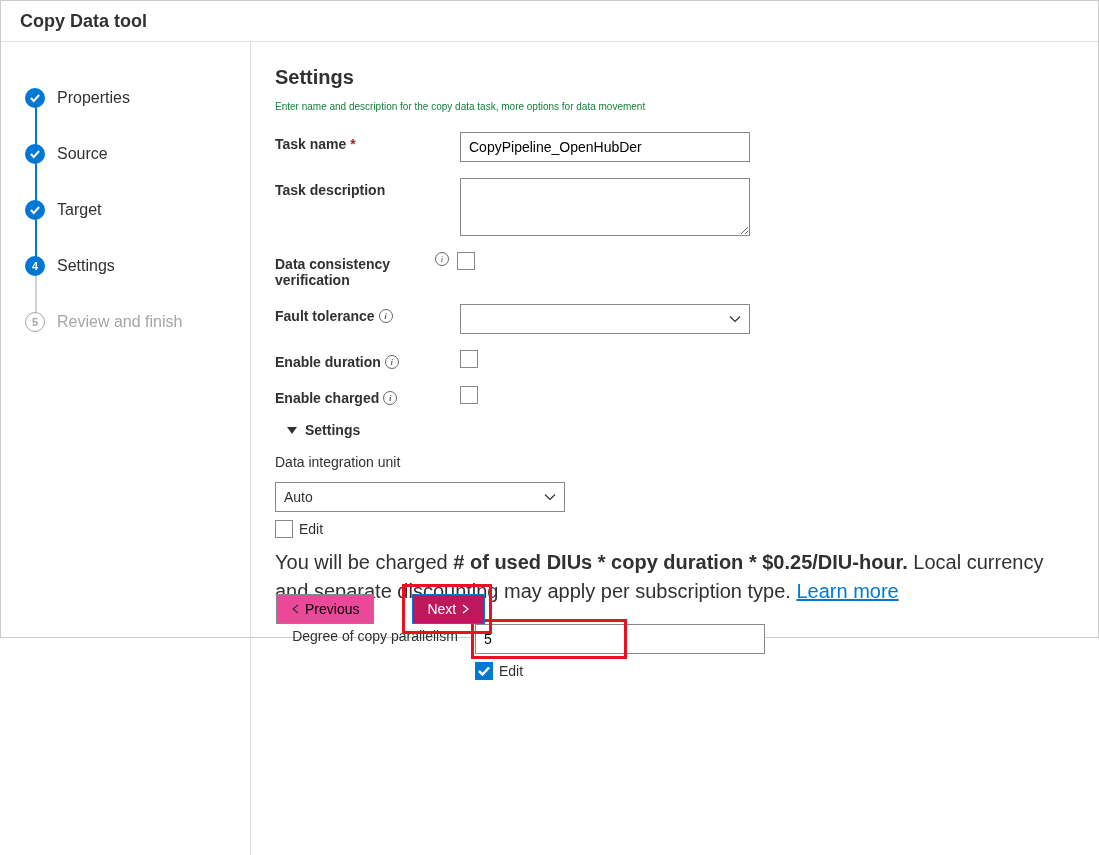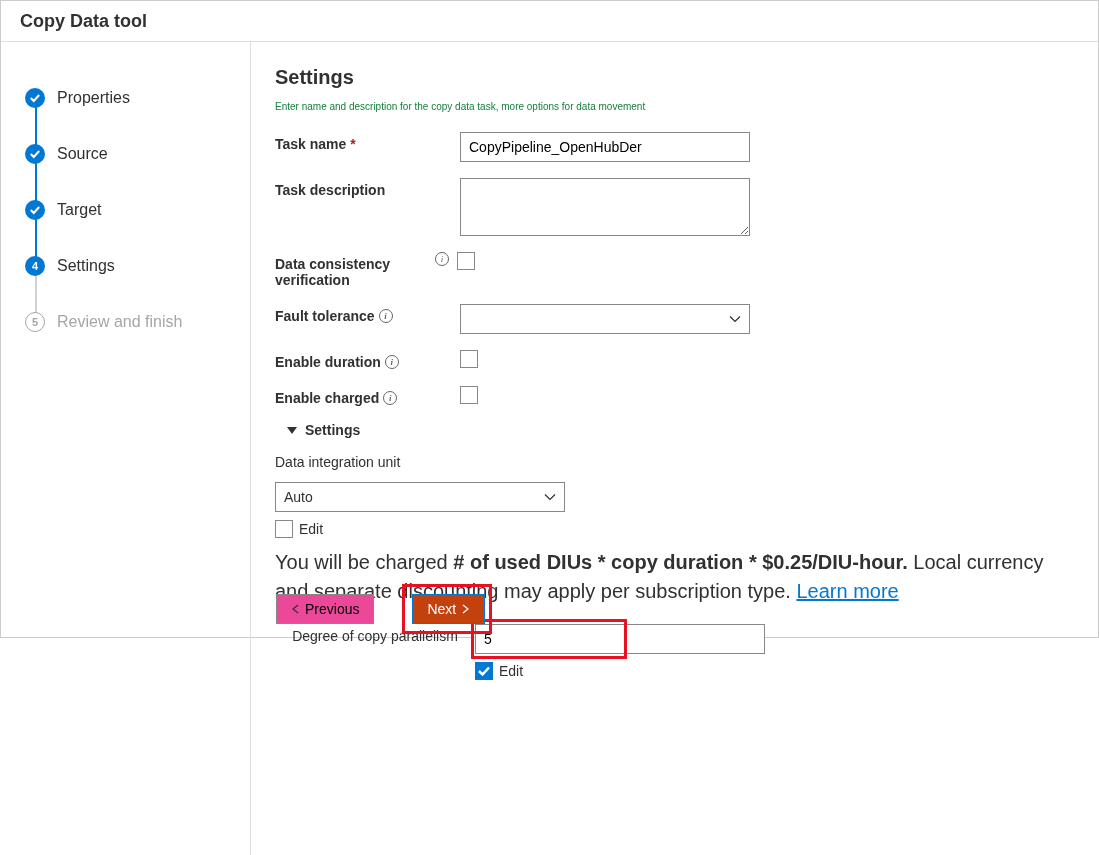--- a/index.html
+++ b/index.html
@@ -195,21 +195,21 @@
       padding: 0 14px;
       font-size: 14px;
       display: flex;
       align-items: center;
       gap: 4px;
       cursor: pointer;
       border: 1px solid #8a8886;
       background: #ec4899;
     }
     .btn.primary {
-      background: #c2410c;
+      background: #be185d;
       color: #fff;
       border-color: #0078d4;
     }
     .chevron-left, .chevron-right { width: 10px; height: 10px; }
     .next-wrap { position: relative; }
   </style>
 </head>
 <body>
 
 <div class="container">

